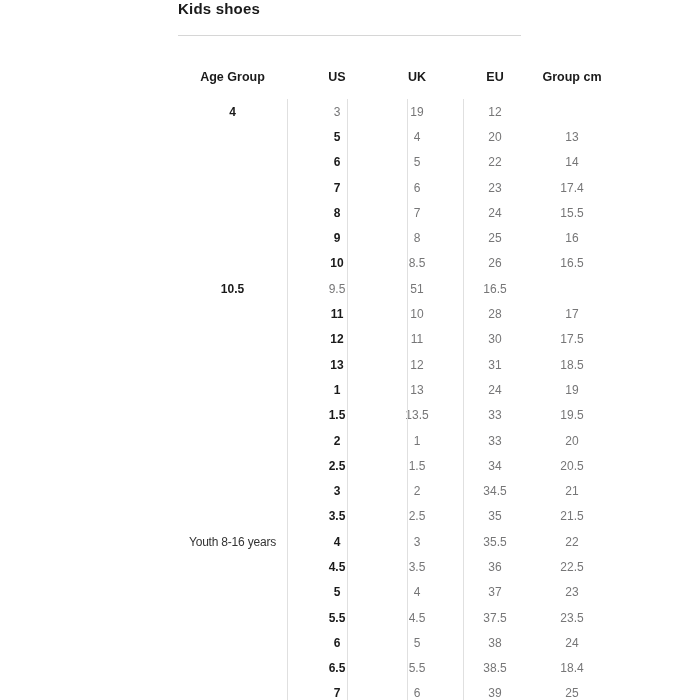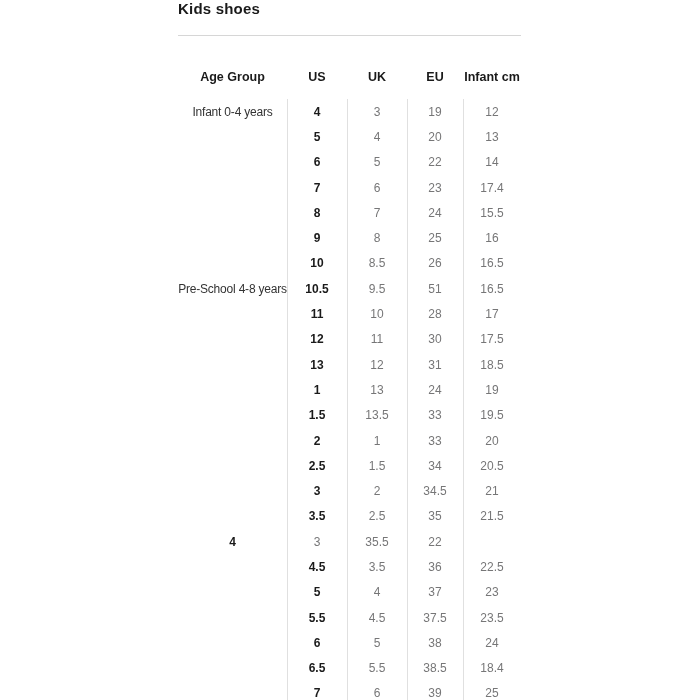--- a/index.html
+++ b/index.html
@@ -30,20 +30,21 @@
     position: absolute;
     left: 178px;
     top: 35px;
     width: 343px;
     height: 1px;
     background: #d6d6d6;
   }
   .grid {
     display: grid;
     grid-template-columns: 109px 60px 60px 56px 58px;
+    gap: 20px;
   }
   .table-header {
     position: absolute;
     left: 178px;
     top: 68px;
     width: 343px;
     height: 18px;
   }
   .table-header .cell {
     font-size: 12.5px;
@@ -98,26 +99,25 @@
 
   <h1 class="page-title">Kids shoes</h1>
 
   <div class="title-rule"></div>
 
   <div class="grid table-header">
     <div class="cell">Age Group</div>
     <div class="cell">US</div>
     <div class="cell">UK</div>
     <div class="cell">EU</div>
-    <div class="cell">Infant cm</div>
+    <div class="cell">Group cm</div>
   </div>
 
   <div class="tbody" id="tbody">
   <div class="grid row">
-    <div class="cell age">Infant 0-4 years</div>
     <div class="cell us">4</div>
     <div class="cell uk">3</div>
     <div class="cell eu">19</div>
     <div class="cell len">12</div>
   </div>
 
   <div class="grid row">
     <div class="cell age"></div>
     <div class="cell us">5</div>
     <div class="cell uk">4</div>
@@ -159,21 +159,20 @@
 
   <div class="grid row">
     <div class="cell age"></div>
     <div class="cell us">10</div>
     <div class="cell uk">8.5</div>
     <div class="cell eu">26</div>
     <div class="cell len">16.5</div>
   </div>
 
   <div class="grid row">
-    <div class="cell age">Pre-School 4-8 years</div>
     <div class="cell us">10.5</div>
     <div class="cell uk">9.5</div>
     <div class="cell eu">51</div>
     <div class="cell len">16.5</div>
   </div>
 
   <div class="grid row">
     <div class="cell age"></div>
     <div class="cell us">11</div>
     <div class="cell uk">10</div>
@@ -239,20 +238,21 @@
 
   <div class="grid row">
     <div class="cell age"></div>
     <div class="cell us">3.5</div>
     <div class="cell uk">2.5</div>
     <div class="cell eu">35</div>
     <div class="cell len">21.5</div>
   </div>
 
   <div class="grid row">
+    <div class="cell age">Youth 8-16 years</div>
     <div class="cell us">4</div>
     <div class="cell uk">3</div>
     <div class="cell eu">35.5</div>
     <div class="cell len">22</div>
   </div>
 
   <div class="grid row">
     <div class="cell age"></div>
     <div class="cell us">4.5</div>
     <div class="cell uk">3.5</div>

